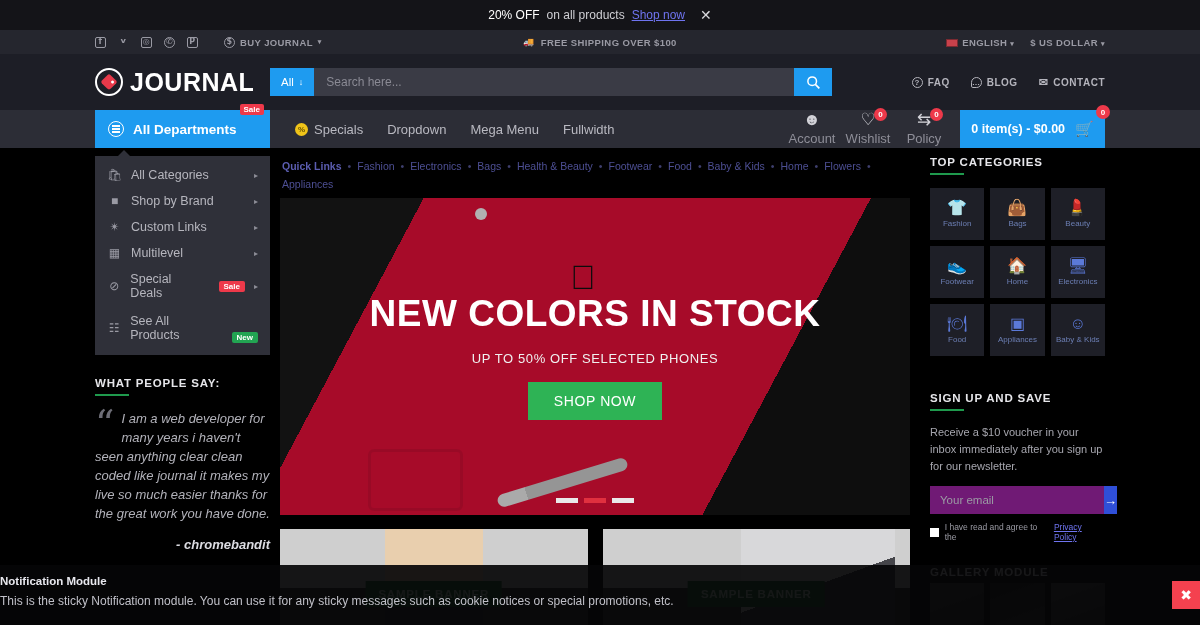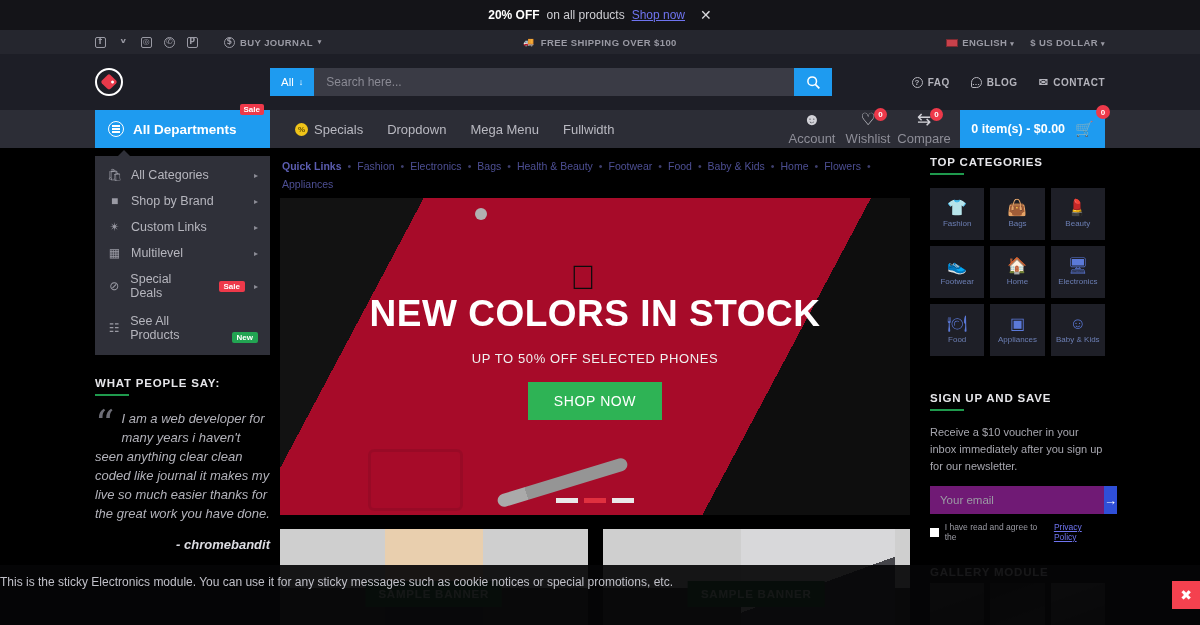--- a/index.html
+++ b/index.html
@@ -11,21 +11,21 @@
     color: #c8c8cc;
   }
   .page { position: relative; width: 1200px; height: 625px; background: #000; }
 
   
   .promo {
     height: 30px; background: #141418; display: flex;
     align-items: center; justify-content: center; gap: 7px;
     font-size: 12px; color: #cfcfd4;
   }
-  .promo .bold { font-weight: bold; color: #fff; }
+  .promo .bold { font-weight: normal; color: #fff; }
   .promo a { color: #6f74f0; text-decoration: underline; font-size: 12px; }
   .promo .x { color: #d8d8dc; font-size: 14px; margin-left: 8px; cursor: pointer; }
 
   
   .topbar {
     height: 24px; background: #25262e; display: flex; align-items: center;
     padding: 0 95px; font-size: 9.5px; letter-spacing: .4px;
     font-weight: bold; color: #9a9aa4; position: relative;
   }
   .soc { display: flex; align-items: center; gap: 12px; }
@@ -322,20 +322,21 @@
         <span class="caret">▾</span>
       </span>
     </div>
   </div>
 
   <div class="header">
     <div class="logo">
       <span class="mark">
           <i class="tag"></i>
         </span>
+      <span class="word">JOURNAL</span>
     </div>
     <div class="searchwrap">
       <div class="allbtn">
         <span>All</span>
         <span style="font-size:9px">↓</span>
       </div>
       <input class="searchinput" placeholder="Search here..." style="">
       <button class="searchbtn">
         <svg width="15" height="15" viewBox="0 0 16 16">
           <circle cx="6.6" cy="6.6" r="4.6" fill="none" stroke="#fff" stroke-width="1.6"></circle>
@@ -384,21 +385,21 @@
         <div class="lbl">Account</div>
       </div>
       <div class="acticon">
         <div class="gl">♡</div>
         <span class="badge">0</span>
         <div class="lbl">Wishlist</div>
       </div>
       <div class="acticon">
         <div class="gl">⇆</div>
         <span class="badge">0</span>
-        <div class="lbl">Compare</div>
+        <div class="lbl">Policy</div>
       </div>
       <div class="cartbtn">
         <span>0 item(s) - $0.00</span>
         <span style="font-size:15px">🛒</span>
         <span class="cbadge">0</span>
       </div>
     </div>
   </div>
 
   <div class="content">
@@ -571,17 +572,18 @@
         <div class="gimgs">
           <div></div>
           <div></div>
           <div></div>
         </div>
       </div>
     </div>
   </div>
 
   <div class="notif">
-    <div class="nb2">This is the sticky Electronics module. You can use it for any sticky messages such as cookie notices or special promotions, etc.</div>
+    <div class="nt">Notification Module</div>
+    <div class="nb2">This is the sticky Notification module. You can use it for any sticky messages such as cookie notices or special promotions, etc.</div>
     <div class="closebtn">✖</div>
   </div>
 
 </div>
 
 </body></html>

